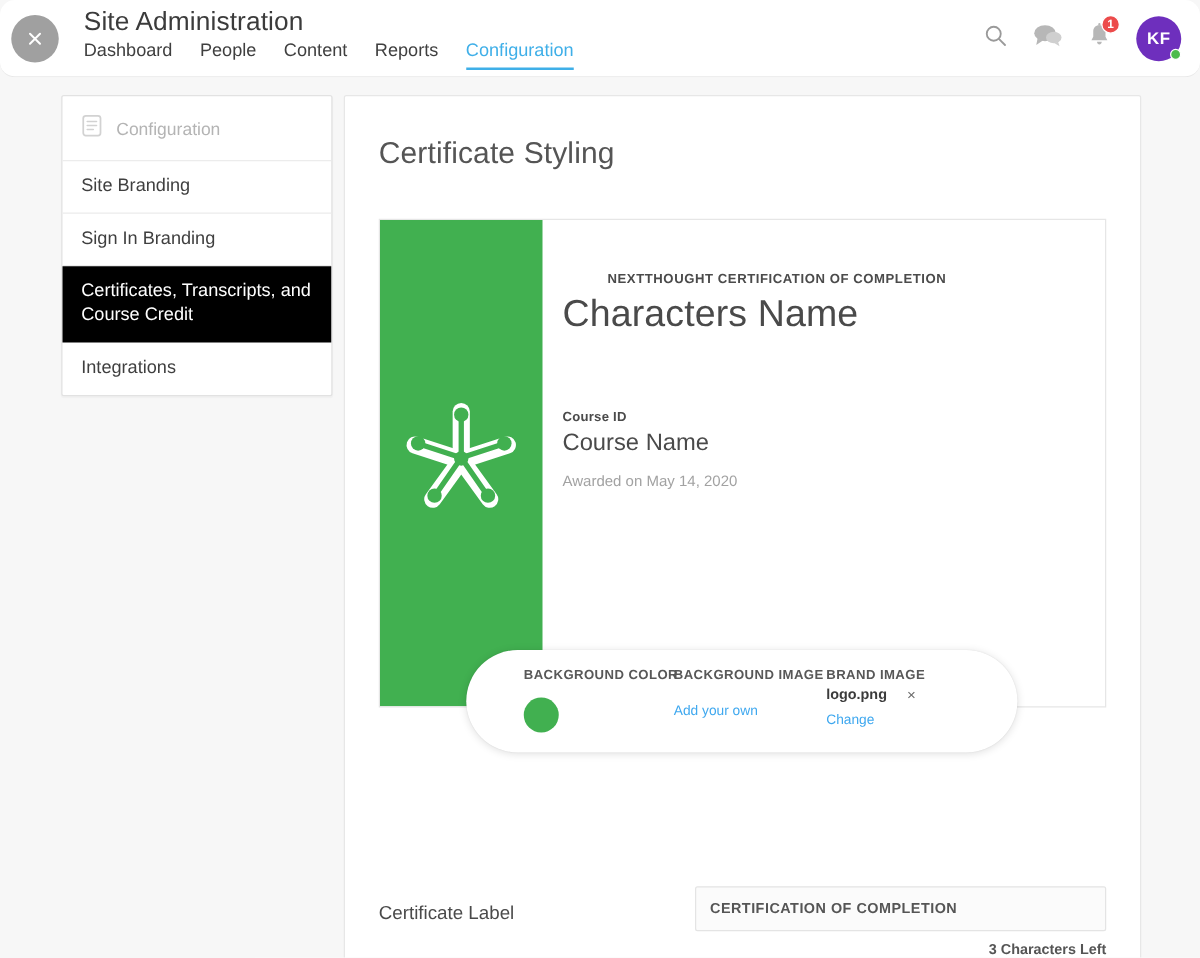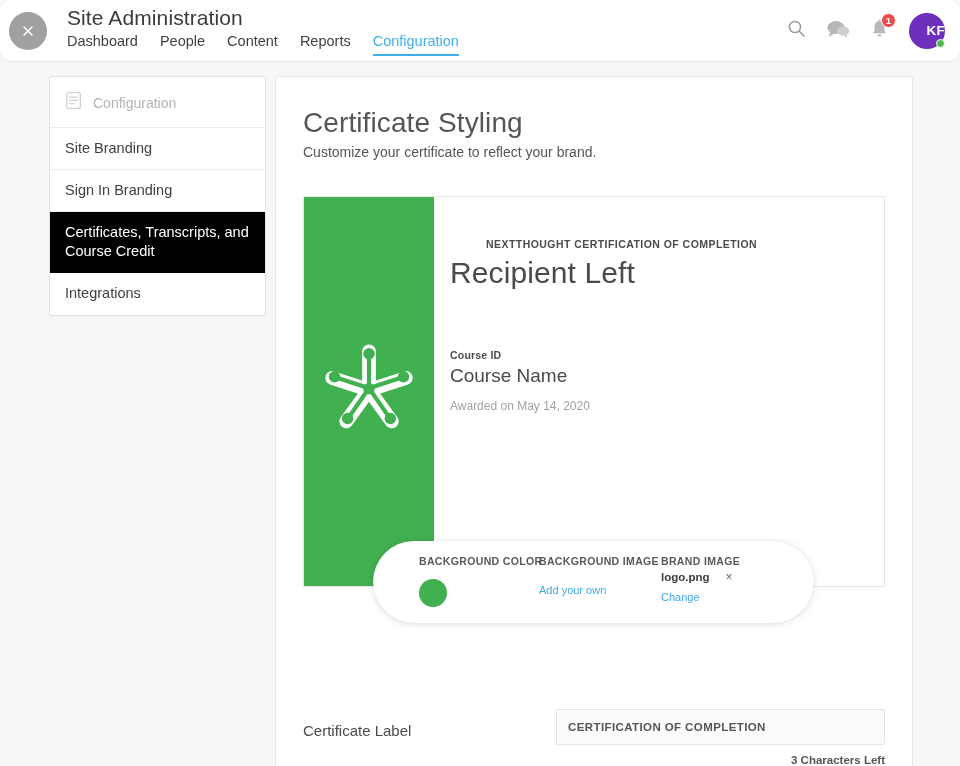--- a/index.html
+++ b/index.html
@@ -81,21 +81,21 @@
     padding: 0 3px;
     border: 1.5px solid #fff;
   }
   .avatar {
     width: 36px; height: 36px;
     border-radius: 50%;
     background: #6e2fbd;
     color: #fff;
     font-size: 13.5px;
     font-weight: bold;
-    display: flex; align-items: center; justify-content: flex-end;
+    display: flex; align-items: center; justify-content: center;
     position: relative;
     cursor: pointer;
     letter-spacing: .3px;
   }
   .avatar .dot {
     position: absolute;
     right: 0; bottom: 1px;
     width: 9px; height: 9px;
     border-radius: 50%;
     background: #4cbb4c;
@@ -150,21 +150,21 @@
     left: 275px; top: 14px;
     width: 638px;
     height: 700px;
     background: #fff;
     border: 1px solid #e7e7e7;
     border-radius: 2px;
     overflow: hidden;
   }
   .main-head { padding: 28px 27px 0 27px; }
   .page-title {
-    font-size: 28px;
+    font-size: 24px;
     font-weight: 400;
     color: #555;
     letter-spacing: .1px;
     line-height: 36px;
   }
   .page-sub {
     font-size: 14px;
     color: #555;
     margin-top: 2px;
     line-height: 19px;
@@ -416,21 +416,20 @@
     <div class="side-item with-border">Site Branding</div>
     <div class="side-item with-border">Sign In Branding</div>
     <div class="side-item selected">Certificates, Transcripts, and Course Credit</div>
     <div class="side-item">Integrations</div>
   </div>
 
   <div class="main-card">
 
     <div class="main-head">
       <div class="page-title">Certificate Styling</div>
-      <div class="page-sub">Customize your certificate to reflect your brand.</div>
     </div>
 
     <div class="cert-wrap">
 
       <div class="cert-card">
 
         <div class="cert-green">
           <span>
             <svg width="126" height="120" viewBox="0 0 100 96">
               <g fill="#ffffff">
@@ -461,21 +460,21 @@
               <circle cx="77.6" cy="37.4" r="4.6" fill="#41b050"></circle>
               <circle cx="67.1" cy="70.8" r="4.6" fill="#41b050"></circle>
               <circle cx="32.9" cy="70.8" r="4.6" fill="#41b050"></circle>
               <circle cx="22.4" cy="37.4" r="4.6" fill="#41b050"></circle>
             </svg>
           </span>
         </div>
 
         <div class="cert-body">
           <div class="cert-eyebrow">NEXTTHOUGHT CERTIFICATION OF COMPLETION</div>
-          <div class="cert-recipient">Recipient Left</div>
+          <div class="cert-recipient">Characters Name</div>
           <div class="cert-courseid">Course ID</div>
           <div class="cert-coursename">Course Name</div>
           <div class="cert-awarded">Awarded on May 14, 2020</div>
         </div>
 
       </div>
 
       <div class="pill">
 
         <div class="pill-col c1">

